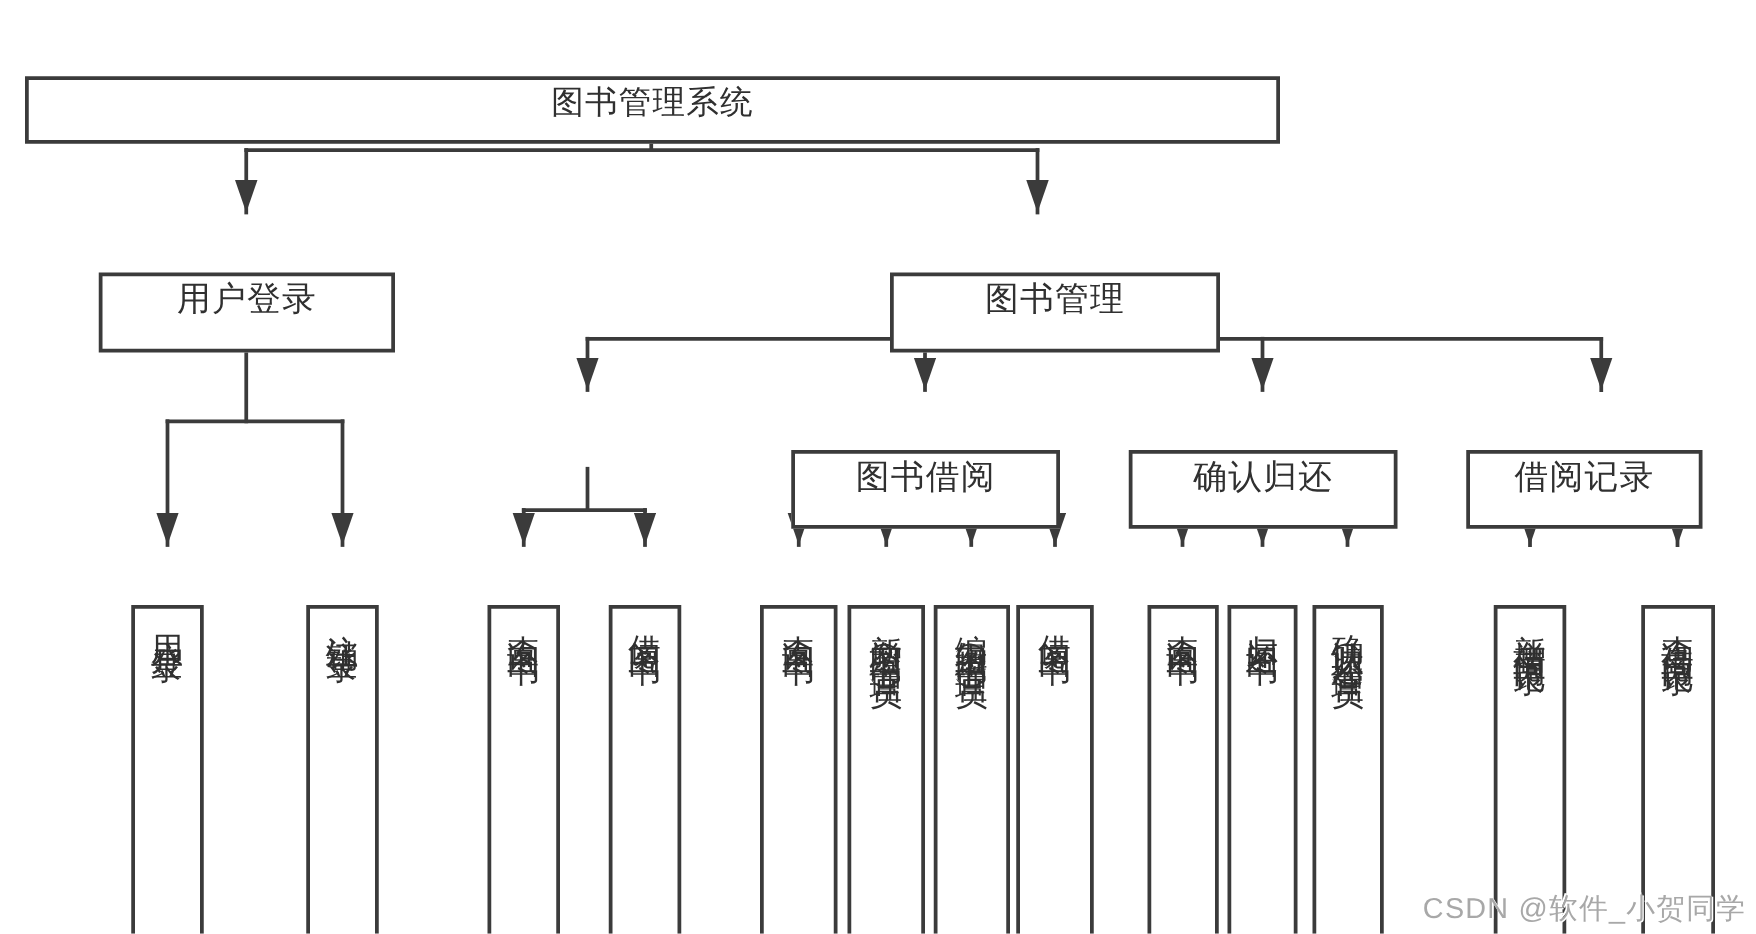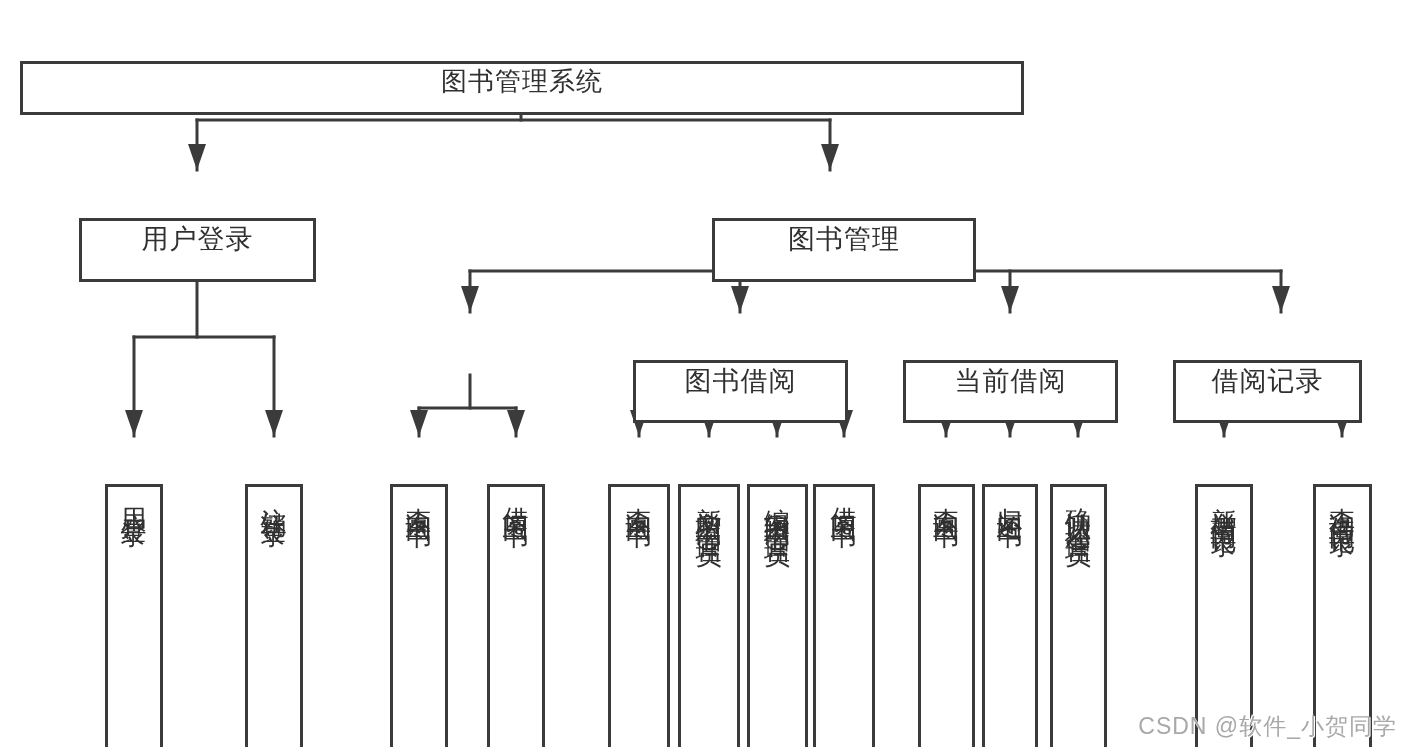--- a/index.html
+++ b/index.html
@@ -118,21 +118,21 @@
     <span>用户登录</span>
   </div>
   <div class="node hnode" style="left:712px; top:170px; width:264px; height:64px;">
     <span>图书管理</span>
   </div>
 
   <div class="node hnode" style="left:633px; top:312px; width:215px; height:63px;">
     <span>图书借阅</span>
   </div>
   <div class="node hnode" style="left:903px; top:312px; width:215px; height:63px;">
-    <span>当前借阅</span>
+    <span>确认归还</span>
   </div>
   <div class="node hnode" style="left:1173px; top:312px; width:189px; height:63px;">
     <span>借阅记录</span>
   </div>
 
   <div class="node vnode" style="left:105px; top:436px; width:58px; height:303px;">
     <span class="vlabel">用户登录</span>
   </div>
   <div class="node vnode" style="left:245px; top:436px; width:58px; height:303px;">
     <span class="vlabel">注销登录</span>

